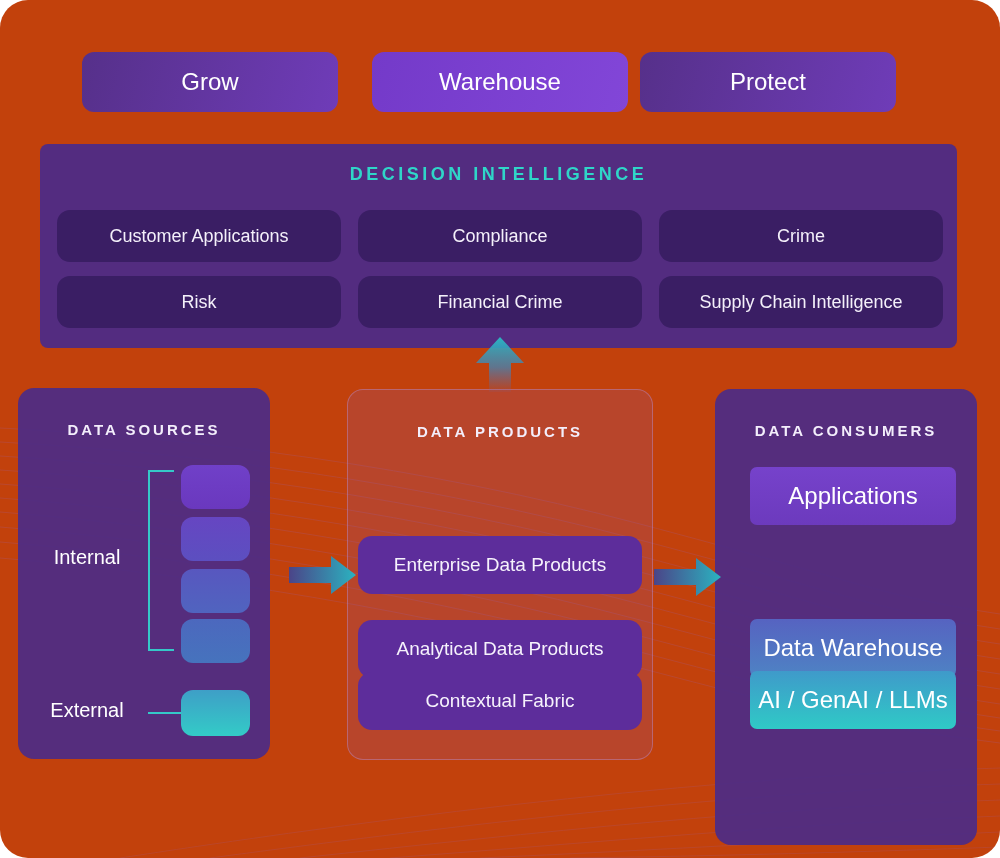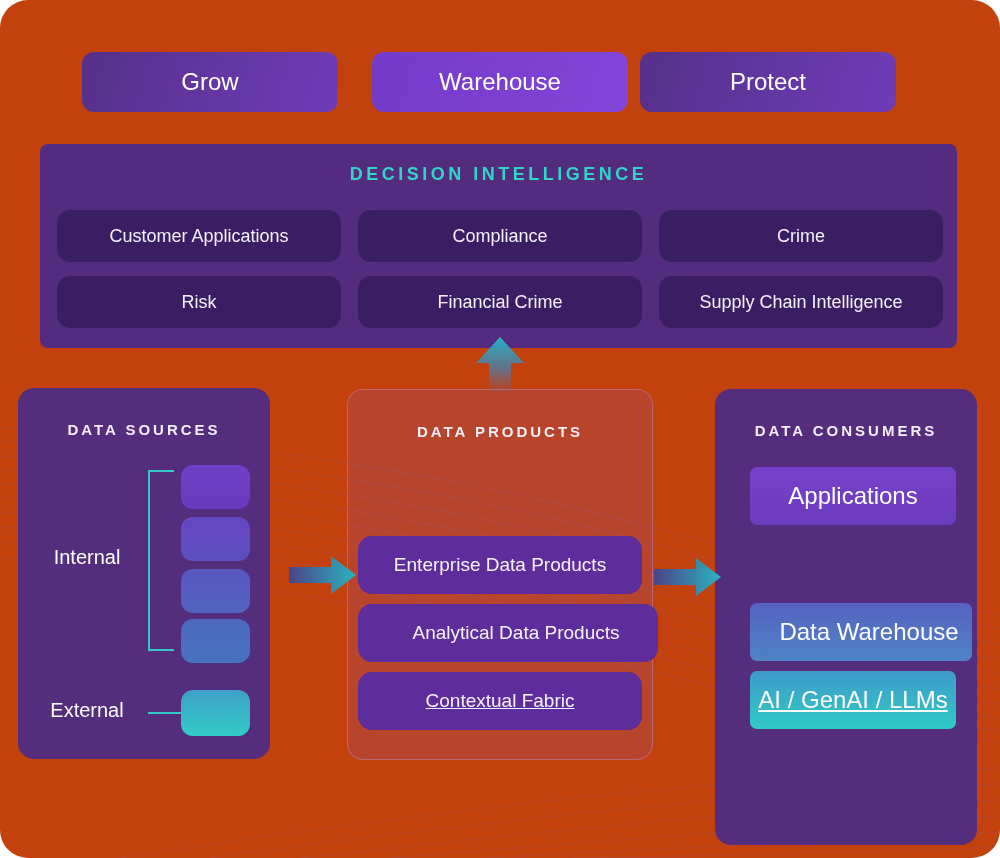--- a/index.html
+++ b/index.html
@@ -80,21 +80,21 @@
   .prod-pill{
     position:absolute;left:10px;width:284px;height:58px;border-radius:14px;
     background:#5d2d9b;display:flex;align-items:center;justify-content:center;
     font-size:19px;color:#f6f2fc;
   }
   .cons-pill{
     position:absolute;left:27px;width:206px;height:58px;border-radius:7px;
     display:flex;align-items:center;justify-content:center;
     font-size:24px;color:#ffffff;margin-left:8px;
   }
-  .row-0{top:78px;}.row-1{top:146px;}.row-2{top:214px;padding-left:16px;}.row-3{top:282px;text-decoration:underline;}
+  .row-0{top:78px;}.row-1{top:146px;}.row-2{top:230px;}.row-3{top:282px;}
   #cons-pill-0{background:linear-gradient(180deg,#7642cb,#6c3abd);}
   #cons-pill-1{background:linear-gradient(180deg,#6f46c6,#5e56c1);}
   #cons-pill-2{background:linear-gradient(180deg,#5663c1,#4e83c4);}
   #cons-pill-3{background:linear-gradient(180deg,#3f9aca,#2fcac6);}
   
   .arrow{position:absolute;z-index:3;pointer-events:none;}
   #arrow-up{left:470px;top:336px;}
   #arrow-right-1{left:289px;top:554px;}
   #arrow-right-2{left:654px;top:556px;}
 </style>

